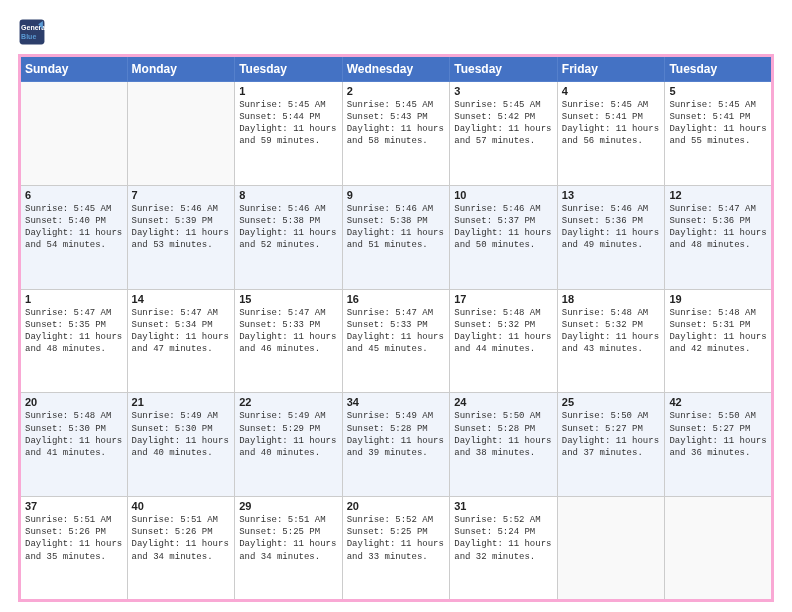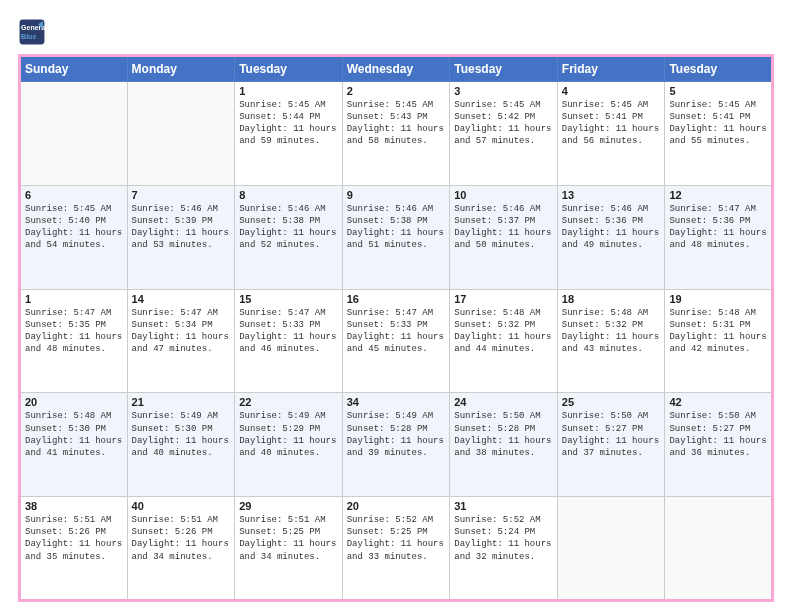--- a/index.html
+++ b/index.html
@@ -318,21 +318,21 @@
           <td>
             <span class="day-num">42</span>
             <div class="cell-text" style="white-space: pre-line;">Sunrise: 5:50 AM
 Sunset: 5:27 PM
 Daylight: 11 hours
 and 36 minutes.</div>
           </td>
         </tr>
         <tr>
           <td>
-            <span class="day-num">38</span>
+            <span class="day-num">37</span>
             <div class="cell-text" style="white-space: pre-line;">Sunrise: 5:51 AM
 Sunset: 5:26 PM
 Daylight: 11 hours
 and 35 minutes.</div>
           </td>
           <td>
             <span class="day-num">40</span>
             <div class="cell-text" style="white-space: pre-line;">Sunrise: 5:51 AM
 Sunset: 5:26 PM
 Daylight: 11 hours

